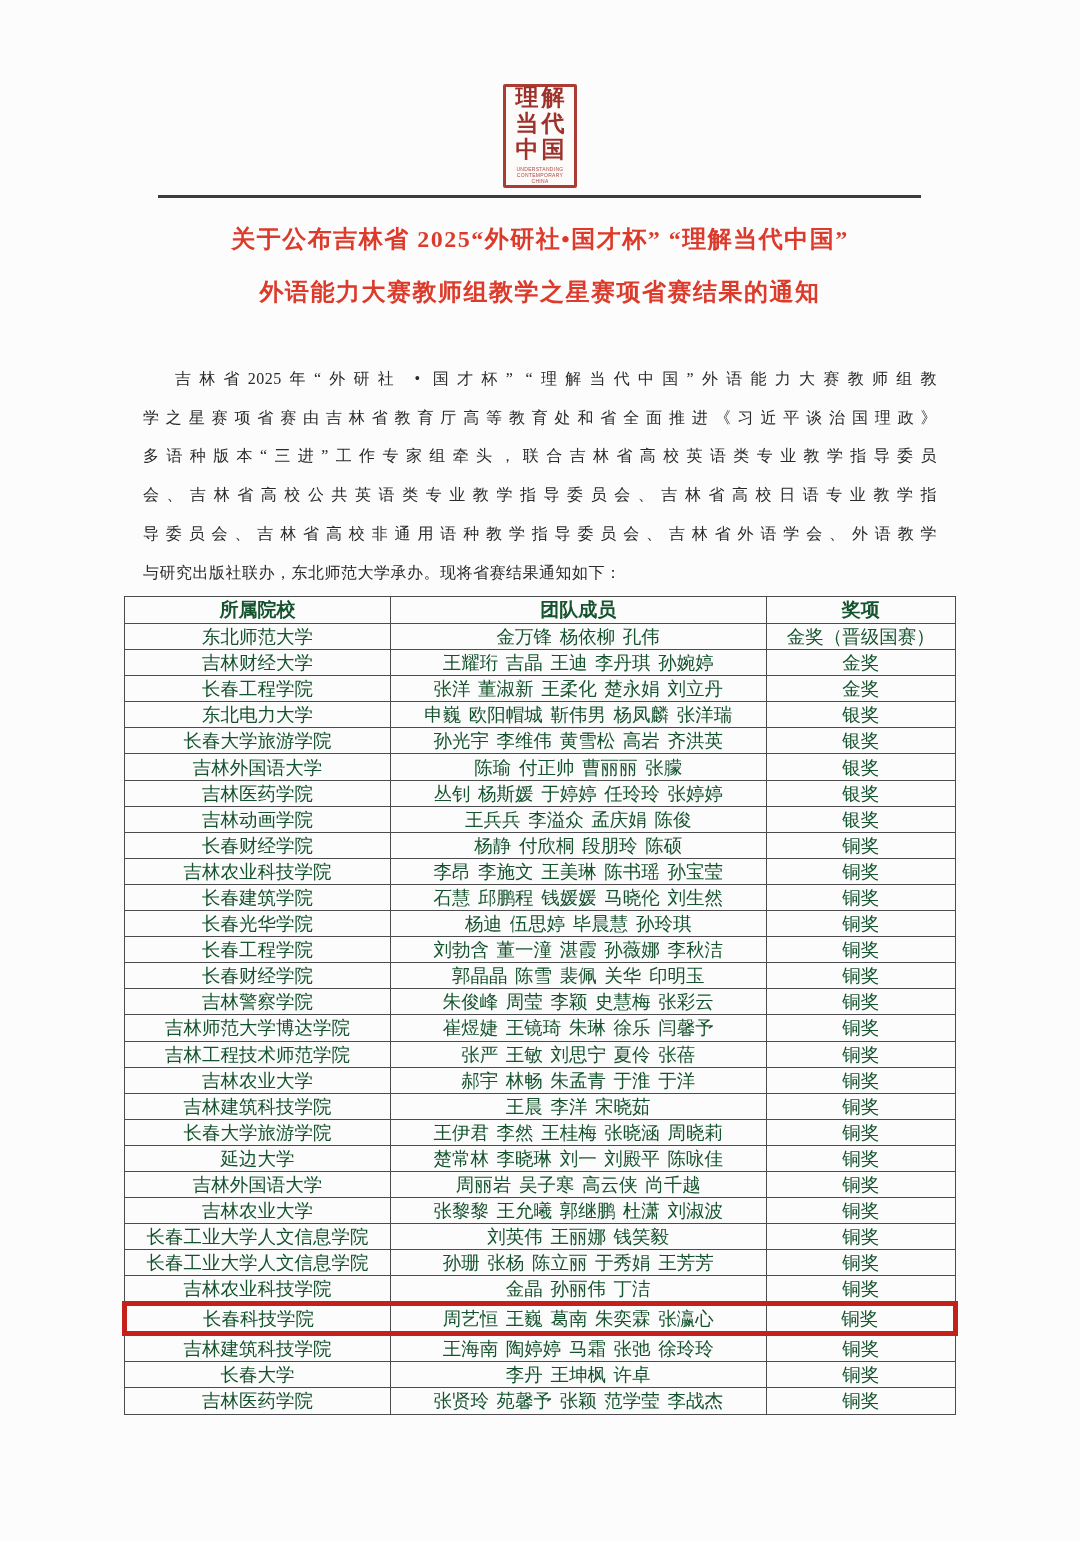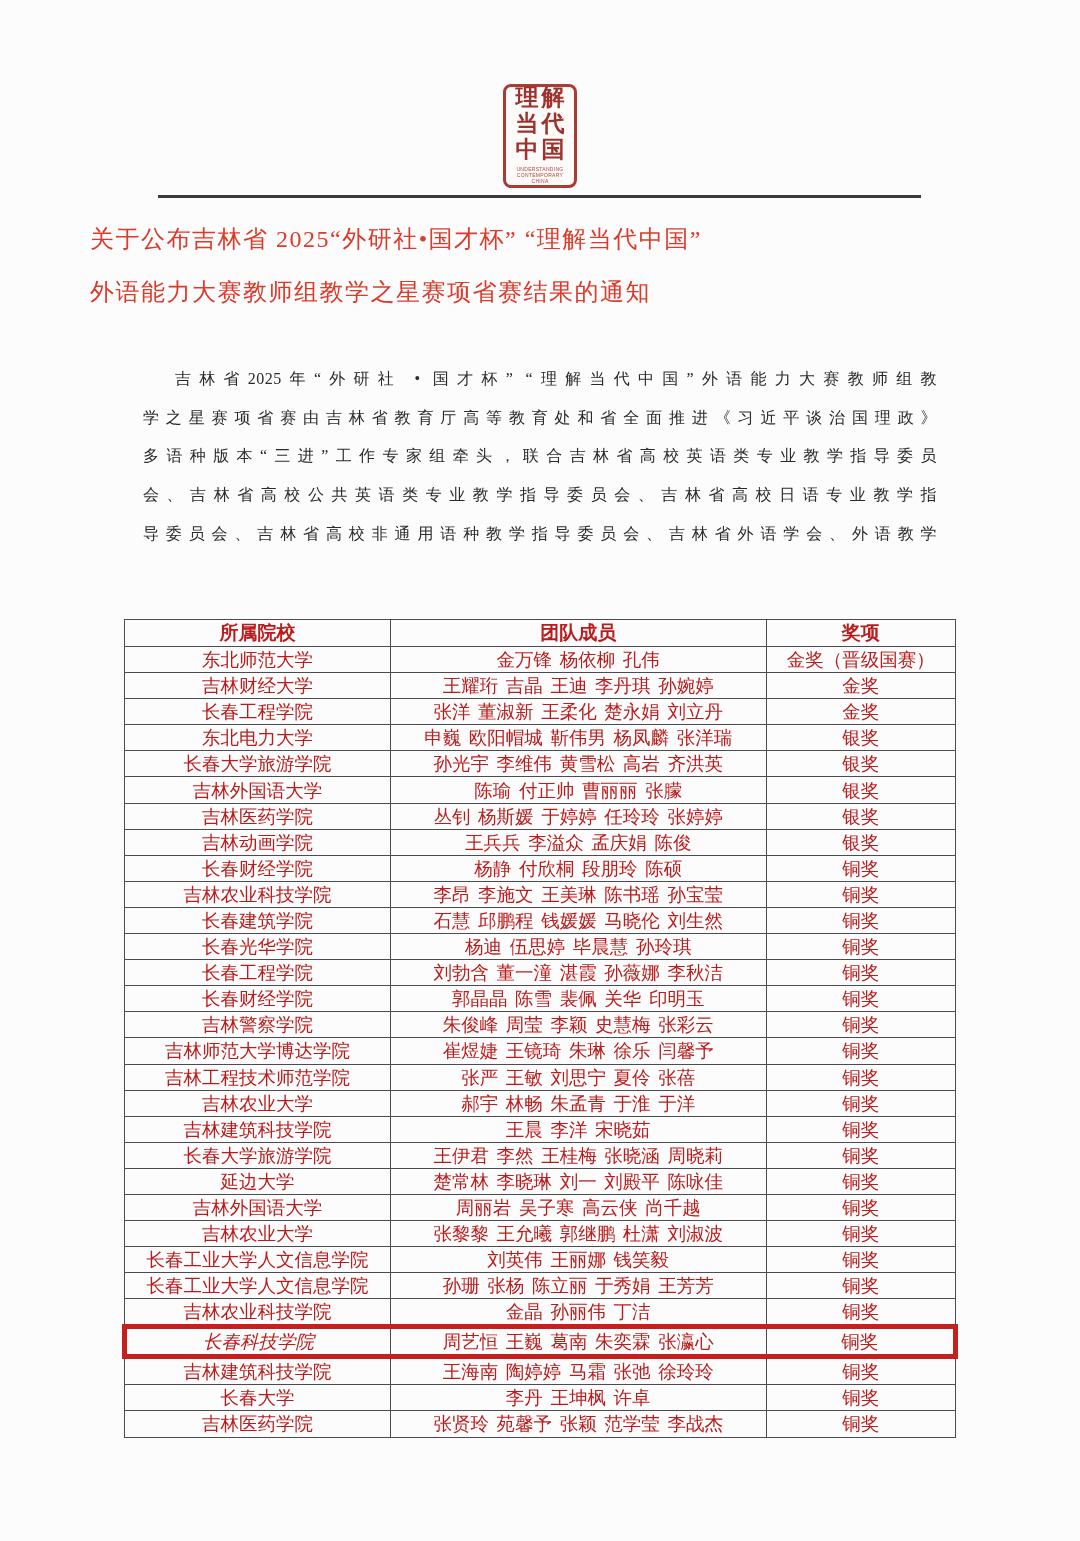--- a/index.html
+++ b/index.html
@@ -8,21 +8,21 @@
     position:relative;
     width:1080px; height:1541px;
     background:#fcfcfc;
     overflow:hidden;
     font-family:"Liberation Serif","DejaVu Serif",serif;
   }
   
   .seal {
     position:absolute; top:84px; left:50%; transform:translateX(-50%);
     width:74px; height:104px;
-    border:3px solid #ab3c34; border-radius:8px;
+    border:3px solid #ab3c34; border-radius:2px;
     background:#fdfbfa;
     display:flex; flex-direction:column; align-items:center; justify-content:center;
     padding:3px 2px 6px 2px;
   }
   .seal-row {
     font-size:23px; line-height:26px; font-weight:bold;
     color:#9c322b; letter-spacing:3px; text-indent:3px;
     white-space:nowrap;
   }
   .seal-caption {
@@ -31,53 +31,53 @@
     font-family:"Liberation Sans","DejaVu Sans",sans-serif;
   }
   
   .rule {
     position:absolute; top:195px; left:158px;
     width:763px; height:3px; background:#3c3c3e;
   }
   
   .doc-title {
     position:absolute; top:213px; left:90px; width:900px;
-    color:#dc3a2a; font-weight:normal;
+    text-align:center; color:#dc3a2a; font-weight:bold;
     font-size:24px; line-height:53px; letter-spacing:1.5px;
     white-space:nowrap;
   }
   
   .body-block {
     position:absolute; top:360px; left:143px; width:794px;
     font-size:16px; line-height:38.7px; color:#2a2a2a;
     letter-spacing:0.5px;
   }
   .body-line { text-align:justify; text-align-last:justify; }
   .body-line.first { text-indent:2em; }
   .body-line.last { text-align-last:left; }
   
   .results {
-    position:absolute; top:619px; left:122px;
+    position:absolute; top:596px; left:122px;
     width:836px; border-collapse:collapse; table-layout:fixed;
-    font-size:18.5px; color:#b91c1c;
+    font-size:18.5px; color:#14532d;
   }
   .results th, .results td {
     border:1px solid #4c4c4e;
     height:26.1px; padding:0 4px;
     text-align:center; vertical-align:middle;
     white-space:nowrap; overflow:hidden;
     word-spacing:3px;
   }
   .results th { font-weight:bold; font-size:19px; }
   .col-school { width:32%; }
   .col-members { width:45.2%;margin-top:8px; }
   .col-award { width:22.8%; }
   
   .results tr.hl td { border-top:5px solid #c4201c; border-bottom:5px solid #c4201c; }
-  .results tr.hl td:first-child { border-left:5px solid #c4201c;font-style:italic; }
+  .results tr.hl td:first-child { border-left:5px solid #c4201c; }
   .results tr.hl td:last-child  { border-right:5px solid #c4201c; }
 </style>
 </head>
 <body>
 
 <div class="page">
 
   <div class="seal">
     <div class="seal-row">理解</div>
     <div class="seal-row">当代</div>
@@ -94,20 +94,21 @@
     <div>关于公布吉林省 2025“外研社•国才杯” “理解当代中国”</div>
     <div>外语能力大赛教师组教学之星赛项省赛结果的通知</div>
   </div>
 
   <div class="body-block">
     <div class="body-line first">吉林省2025年“外研社 • 国才杯” “理解当代中国”外语能力大赛教师组教</div>
     <div class="body-line">学之星赛项省赛由吉林省教育厅高等教育处和省全面推进《习近平谈治国理政》</div>
     <div class="body-line">多语种版本“三进”工作专家组牵头，联合吉林省高校英语类专业教学指导委员</div>
     <div class="body-line">会、吉林省高校公共英语类专业教学指导委员会、吉林省高校日语专业教学指</div>
     <div class="body-line">导委员会、吉林省高校非通用语种教学指导委员会、吉林省外语学会、外语教学</div>
+    <div class="body-line last">与研究出版社联办，东北师范大学承办。现将省赛结果通知如下：</div>
   </div>
 
   <table class="results">
     <thead>
       <tr>
         <th class="col-school">所属院校</th>
         <th class="col-members">团队成员</th>
         <th class="col-award">奖项</th>
       </tr>
     </thead>

